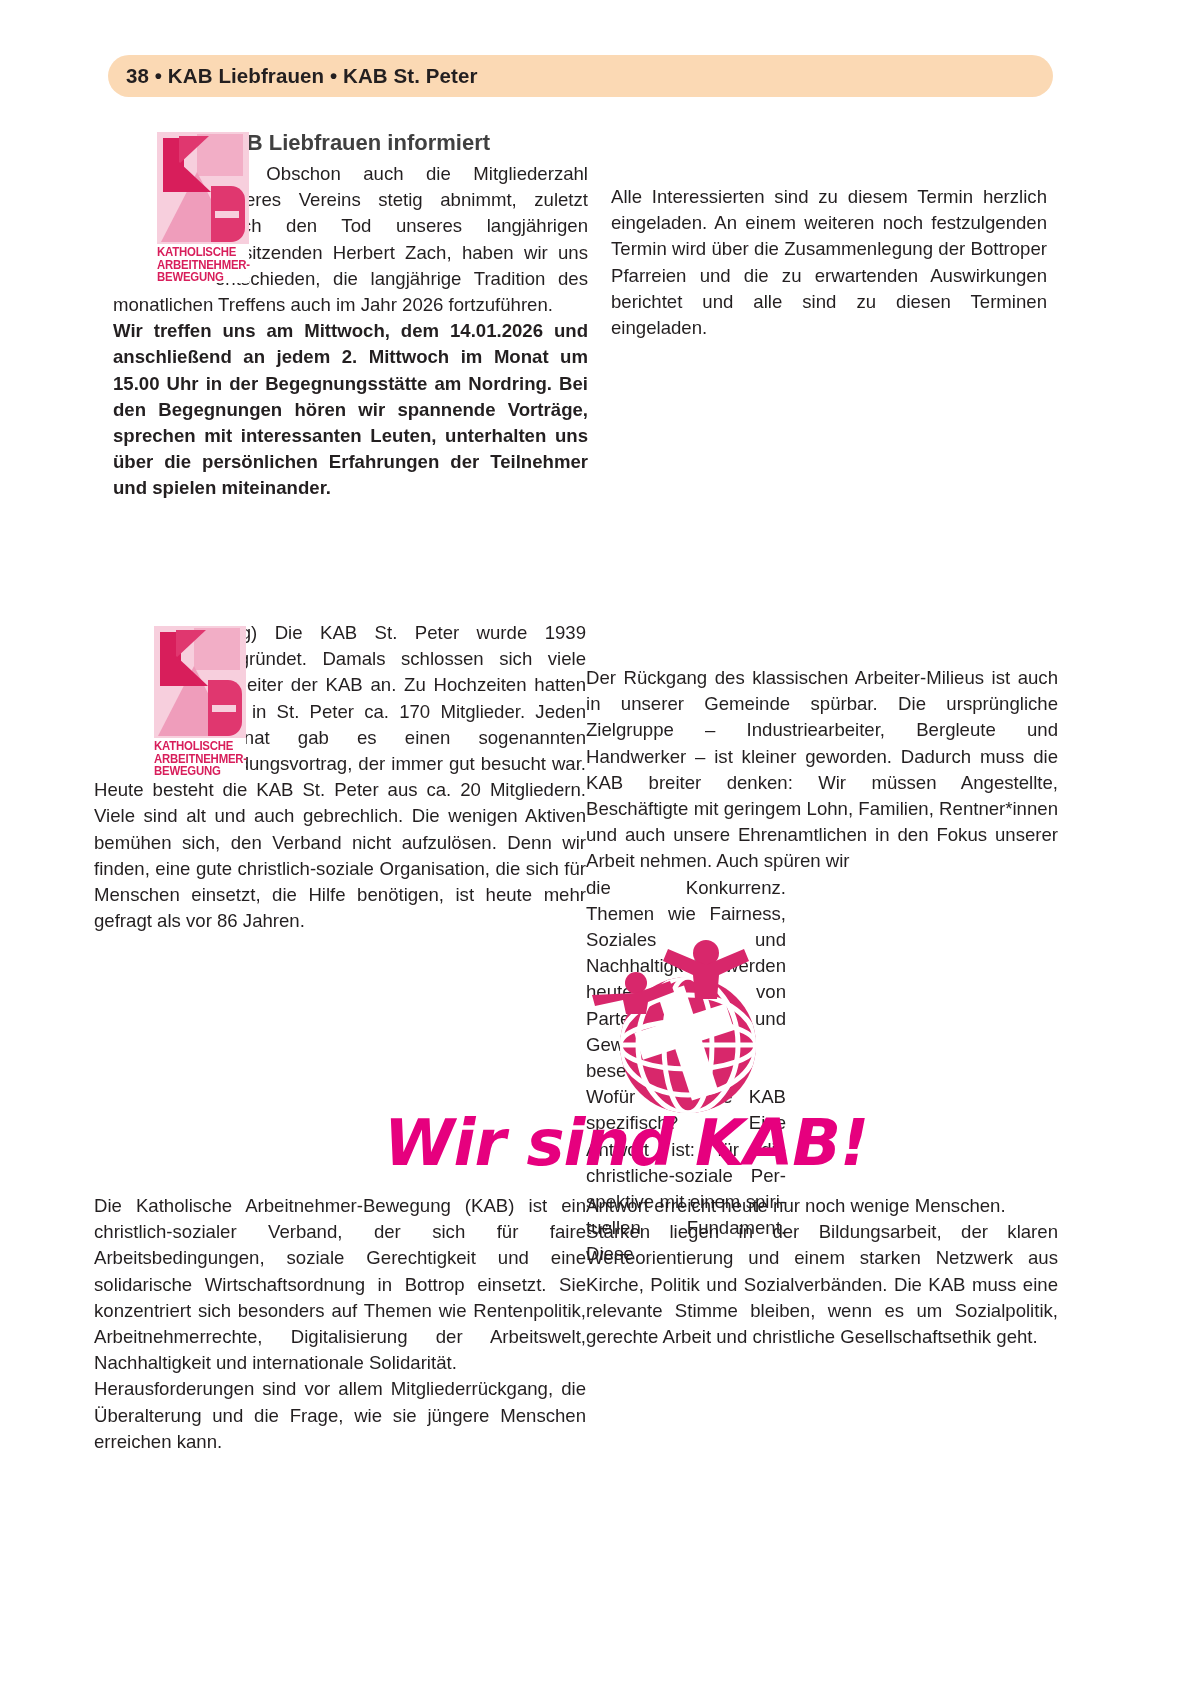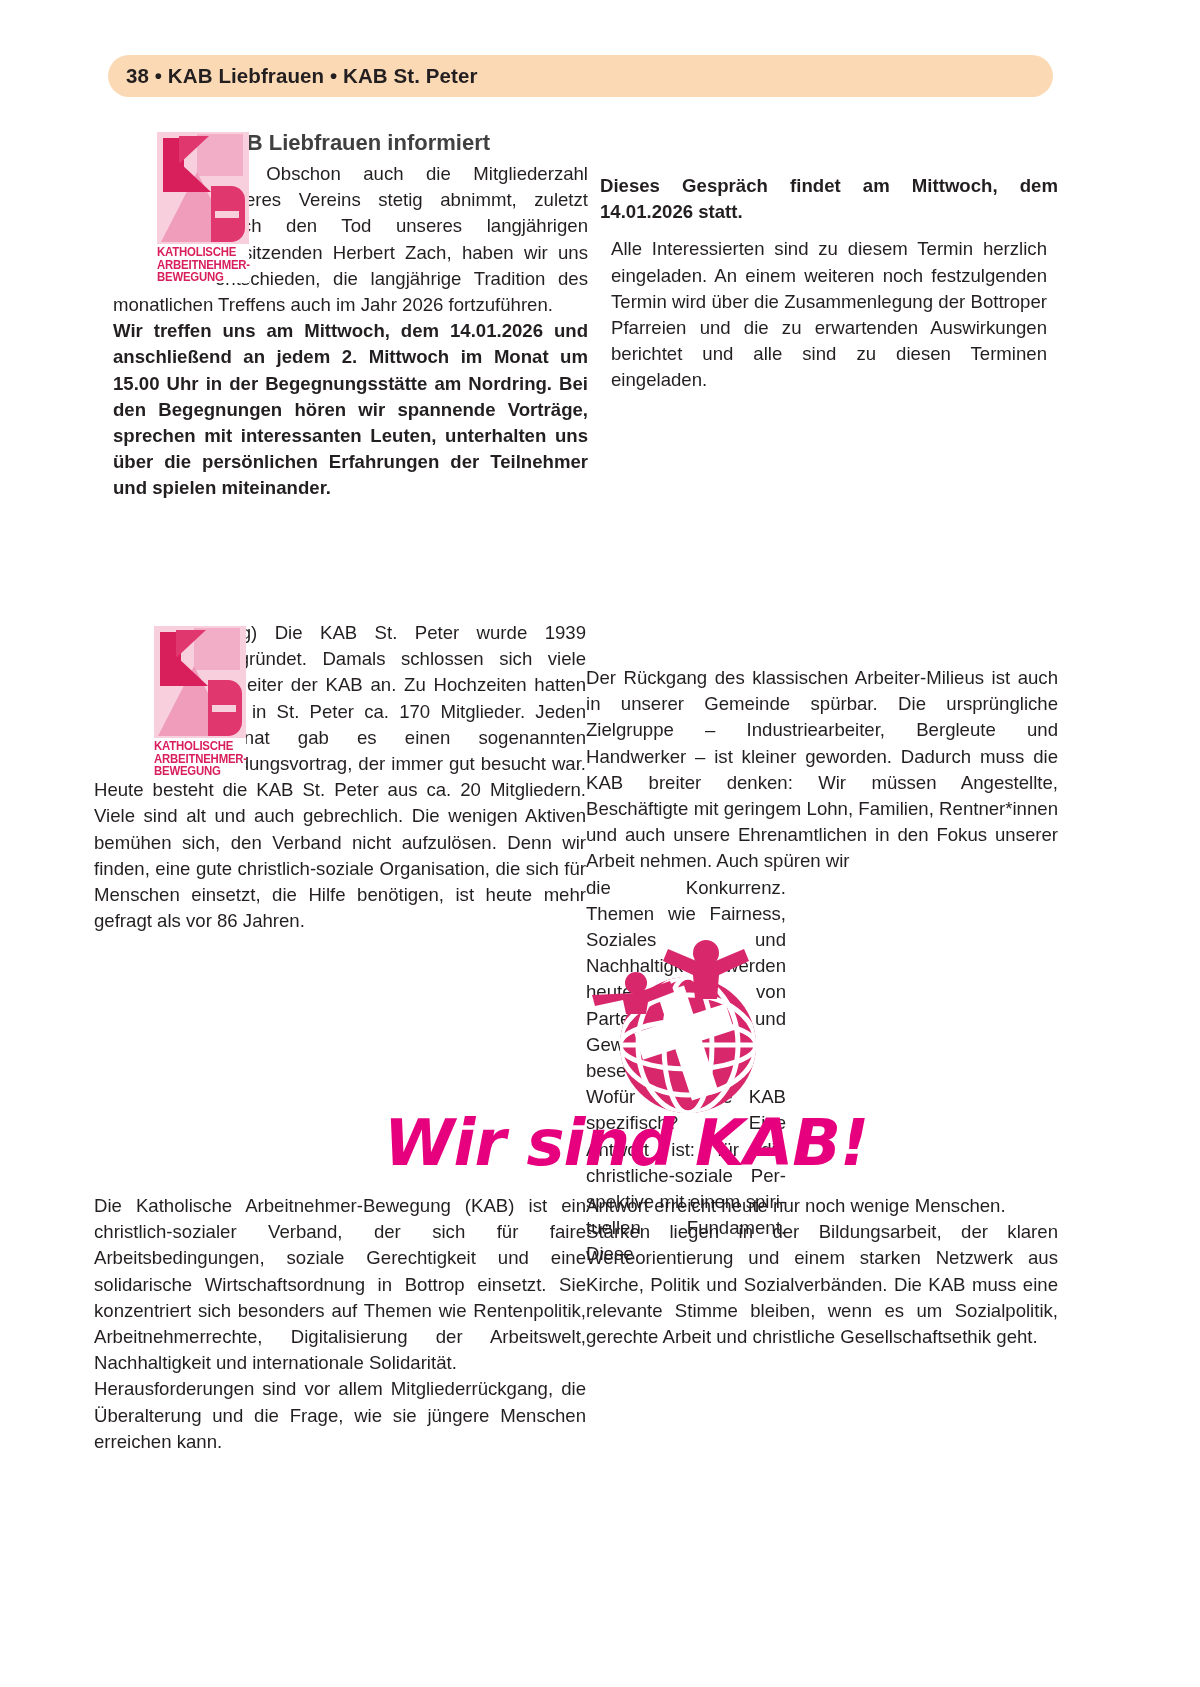--- a/index.html
+++ b/index.html
@@ -284,21 +284,20 @@
 
         <div class="logo-spacer"></div>
 
         <h2 class="art-heading">KAB Liebfrauen informiert</h2>
 
         <p class="body-txt" style="margin:0;">(rb) Obschon auch die Mitglieder­zahl unseres Vereins stetig abnimmt, zuletzt durch den Tod unseres lang­jährigen Vorsitzenden Herbert Zach, haben wir uns entschieden, die lang­jährige Tradition des monatlichen Treffens auch im Jahr 2026 fortzuführen.</p>
         <p class="body-txt" style="margin:0;font-weight:bold;">Wir treffen uns am Mittwoch, dem 14.01.2026 und anschließend an jedem 2. Mittwoch im Monat um 15.00 Uhr in der Begegnungsstätte am Nordring. Bei den Begegnungen hören wir spannende Vorträge, sprechen mit interessan­ten Leuten, unterhalten uns über die persönli­chen Erfahrungen der Teilnehmer und spielen miteinander.</p>
       </div>
 
       <div class="col-r">
-        <p class="body-txt" style="margin:0; font-weight:bold;">Dieses Gespräch findet am Mittwoch, dem 14.01.2026 statt.</p>
         <p class="body-txt" style="margin:11px;">Alle Interessierten sind zu diesem Termin herzlich eingeladen. An einem weiteren noch festzulgenden Termin wird über die Zusam­menlegung der Bottroper Pfarreien und die zu erwartenden Auswirkungen berichtet und alle sind zu diesen Terminen eingeladen.</p>
       </div>
 
     </div>
   </div>
 
   <div class="art2">
 
     <div class="col-l">
 

